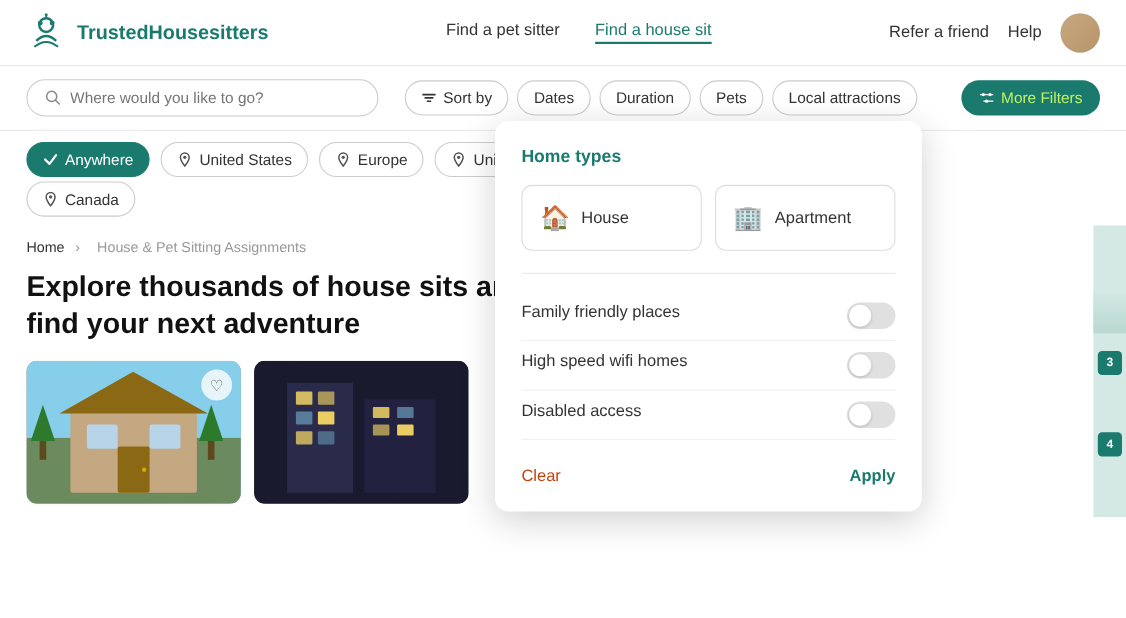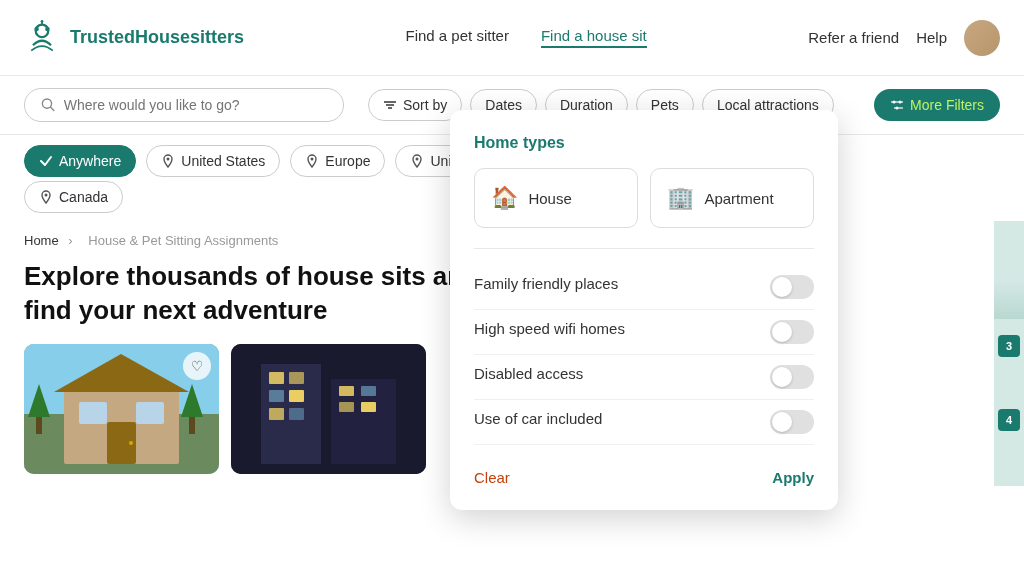--- a/index.html
+++ b/index.html
@@ -1,21 +1,21 @@
 <!DOCTYPE html>
 <html><head>
   <meta charset="utf-8">
   <style>
     * { box-sizing: border-box; margin: 0; padding: 0; }
     body { font-family: -apple-system, BlinkMacSystemFont, 'Segoe UI', sans-serif; background: #fff; width: 1024px; height: 562px; overflow: hidden; position: relative; }
 
     
     .header {
       display: flex; align-items: center; justify-content: space-between;
-      padding: 11px 24px; height: 76px; border-bottom: 1px solid #e8e8e8;
+      padding: 11px 24px; height: 60px; border-bottom: 1px solid #e8e8e8;
       background: #fff; position: relative; z-index: 10;
     }
     .logo { display: flex; align-items: center; gap: 10px; color: #1a7a6e; font-weight: 700; font-size: 18px; }
     .logo-icon { width: 36px; height: 36px; }
     .nav { display: flex; gap: 32px; }
     .nav-item { font-size: 15px; color: #333; text-decoration: none; padding-bottom: 2px; cursor: pointer; }
     .nav-item.active { color: #1a7a6e; border-bottom: 2px solid #1a7a6e; font-weight: 500; }
     .header-right { display: flex; align-items: center; gap: 17px; }
     .refer-friend { font-size: 15px; color: #333; cursor: pointer; }
     .help-link { font-size: 15px; color: #333; cursor: pointer; }
@@ -357,21 +357,17 @@
     <button class="toggle"></button>
   </div>
   <div class="toggle-row">
     <span class="toggle-label">High speed wifi homes</span>
     <button class="toggle"></button>
   </div>
   <div class="toggle-row">
     <span class="toggle-label">Disabled access</span>
     <button class="toggle"></button>
   </div>
-  <div class="toggle-row">
-    <span class="toggle-label">Use of car included</span>
-    <button class="toggle"></button>
-  </div>
   <div class="dropdown-footer">
     <button class="clear-btn">Clear</button>
     <button class="apply-btn">Apply</button>
   </div>
 </div>
 
 </body></html>

